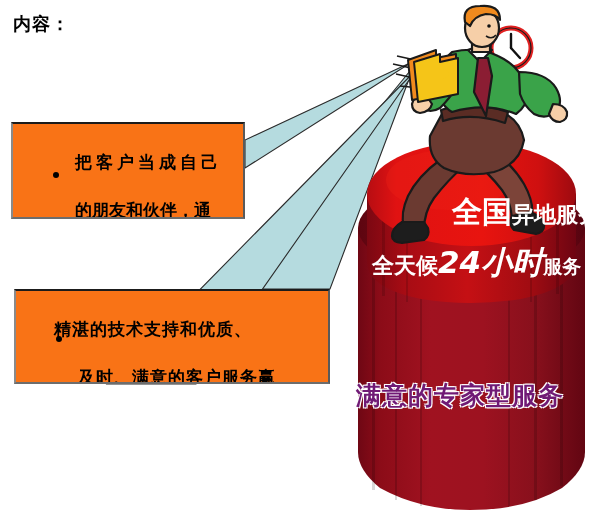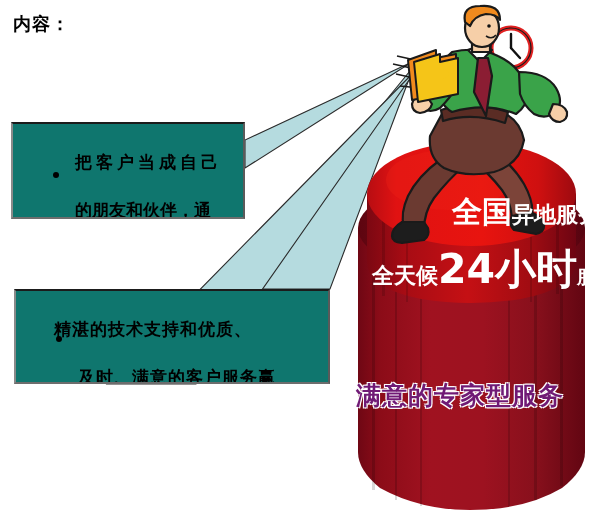--- a/index.html
+++ b/index.html
@@ -18,21 +18,21 @@
     letter-spacing:1px;white-space:nowrap;
     font-family:"DejaVu Serif","Liberation Serif",serif;
   }
 
   
   .art{position:absolute;left:0;top:0;width:601px;height:522px;}
 
   
   .callout{
     position:absolute;
-    background:#0f766e;
+    background:#f97316;
     border-top:2px solid #1b1b1b;
     border-left:2px solid #8a8a8a;
     border-right:2px solid #5a5a5a;
     border-bottom:2px solid #6d6d6d;
     box-sizing:border-box;
     z-index:5;
     overflow:hidden;
   }
   .callout .lines{
     position:absolute;left:0;top:0;right:0;
@@ -73,21 +73,21 @@
     font-size:30px;font-weight:bold;color:#ffffff;
     font-family:"DejaVu Sans","Liberation Sans",sans-serif;
   }
   #txt-national .sm{font-size:22px;font-weight:bold;}
 
   #txt-24h{
     left:372px;top:242px;
     font-size:22px;font-weight:bold;color:#ffffff;
     font-family:"DejaVu Sans","Liberation Sans",sans-serif;
   }
-  #txt-24h .big{font-size:41px;font-weight:bold;}
+  #txt-24h .big{font-size:31px;font-weight:bold;font-style:italic;}
   #txt-24h .tail{font-size:19px;font-weight:bold;}
 
   #txt-expert{
     left:356px;top:379px;
     font-size:25px;font-weight:bold;color:#701a75;
     font-family:"DejaVu Sans","Liberation Sans",sans-serif;
     text-shadow:
       -1px -1px 0 #ffffff, 1px -1px 0 #ffffff,
       -1px  1px 0 #ffffff, 1px  1px 0 #ffffff;
     letter-spacing:1px;

